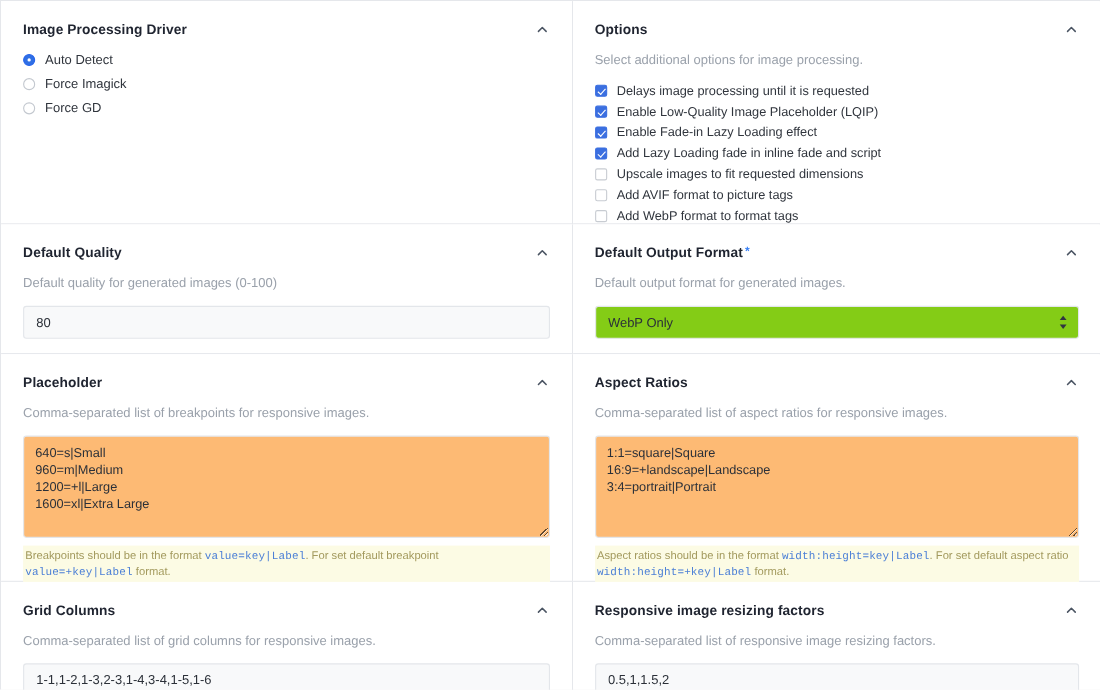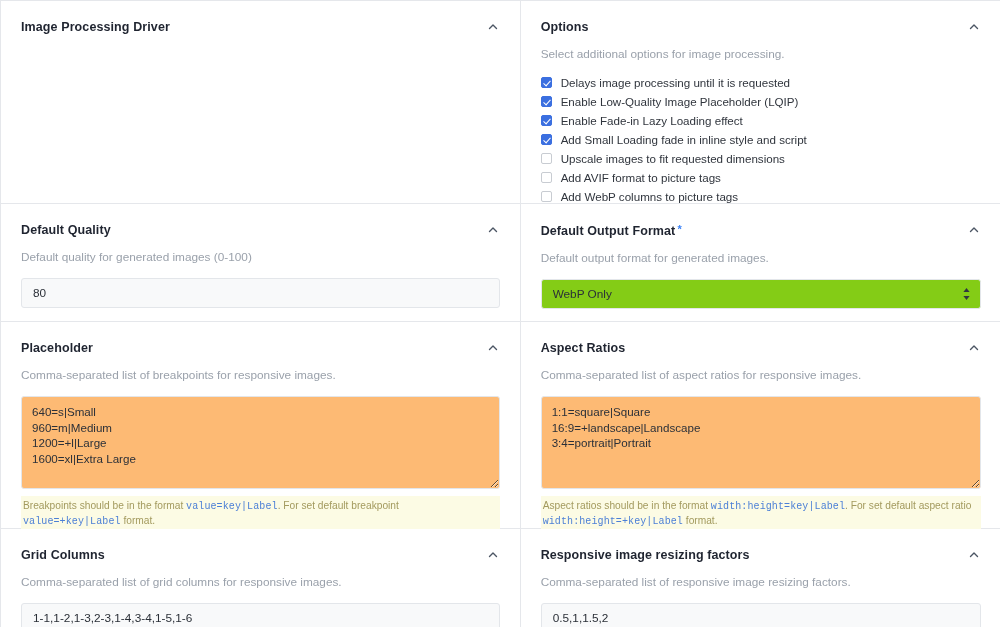--- a/index.html
+++ b/index.html
@@ -243,20 +243,34 @@
 
     <section class="panel left">
       <div class="panel-header">
         <div class="panel-title">Image Processing Driver</div>
         <span class="chevron">
           <svg viewBox="0 0 14 14" width="14" height="14" fill="none" stroke="currentColor" stroke-width="1.4" stroke-linecap="round" stroke-linejoin="round">
               <path d="M3.5 8.5 L7 5 L10.5 8.5"></path>
             </svg>
         </span>
       </div>
+      <div class="radio-list">
+        <div class="radio-item">
+          <span class="radio-mark checked"></span>
+          <span class="radio-label">Auto Detect</span>
+        </div>
+        <div class="radio-item">
+          <span class="radio-mark"></span>
+          <span class="radio-label">Force Imagick</span>
+        </div>
+        <div class="radio-item">
+          <span class="radio-mark"></span>
+          <span class="radio-label">Force GD</span>
+        </div>
+      </div>
     </section>
 
     <section class="panel">
       <div class="panel-header">
         <div class="panel-title">Options</div>
         <span class="chevron">
           <svg viewBox="0 0 14 14" width="14" height="14" fill="none" stroke="currentColor" stroke-width="1.4" stroke-linecap="round" stroke-linejoin="round">
               <path d="M3.5 8.5 L7 5 L10.5 8.5"></path>
             </svg>
         </span>
@@ -270,33 +284,33 @@
         <div class="check-item">
           <span class="check-mark checked"></span>
           <span class="check-label">Enable Low-Quality Image Placeholder (LQIP)</span>
         </div>
         <div class="check-item">
           <span class="check-mark checked"></span>
           <span class="check-label">Enable Fade-in Lazy Loading effect</span>
         </div>
         <div class="check-item">
           <span class="check-mark checked"></span>
-          <span class="check-label">Add Small Loading fade in inline style and script</span>
+          <span class="check-label">Add Lazy Loading fade in inline fade and script</span>
         </div>
         <div class="check-item">
           <span class="check-mark"></span>
           <span class="check-label">Upscale images to fit requested dimensions</span>
         </div>
         <div class="check-item">
           <span class="check-mark"></span>
           <span class="check-label">Add AVIF format to picture tags</span>
         </div>
         <div class="check-item">
           <span class="check-mark"></span>
-          <span class="check-label">Add WebP columns to picture tags</span>
+          <span class="check-label">Add WebP format to format tags</span>
         </div>
       </div>
     </section>
   </div>
 
   <div class="row row-2">
 
     <section class="panel left">
       <div class="panel-header">
         <div class="panel-title">Default Quality</div>

